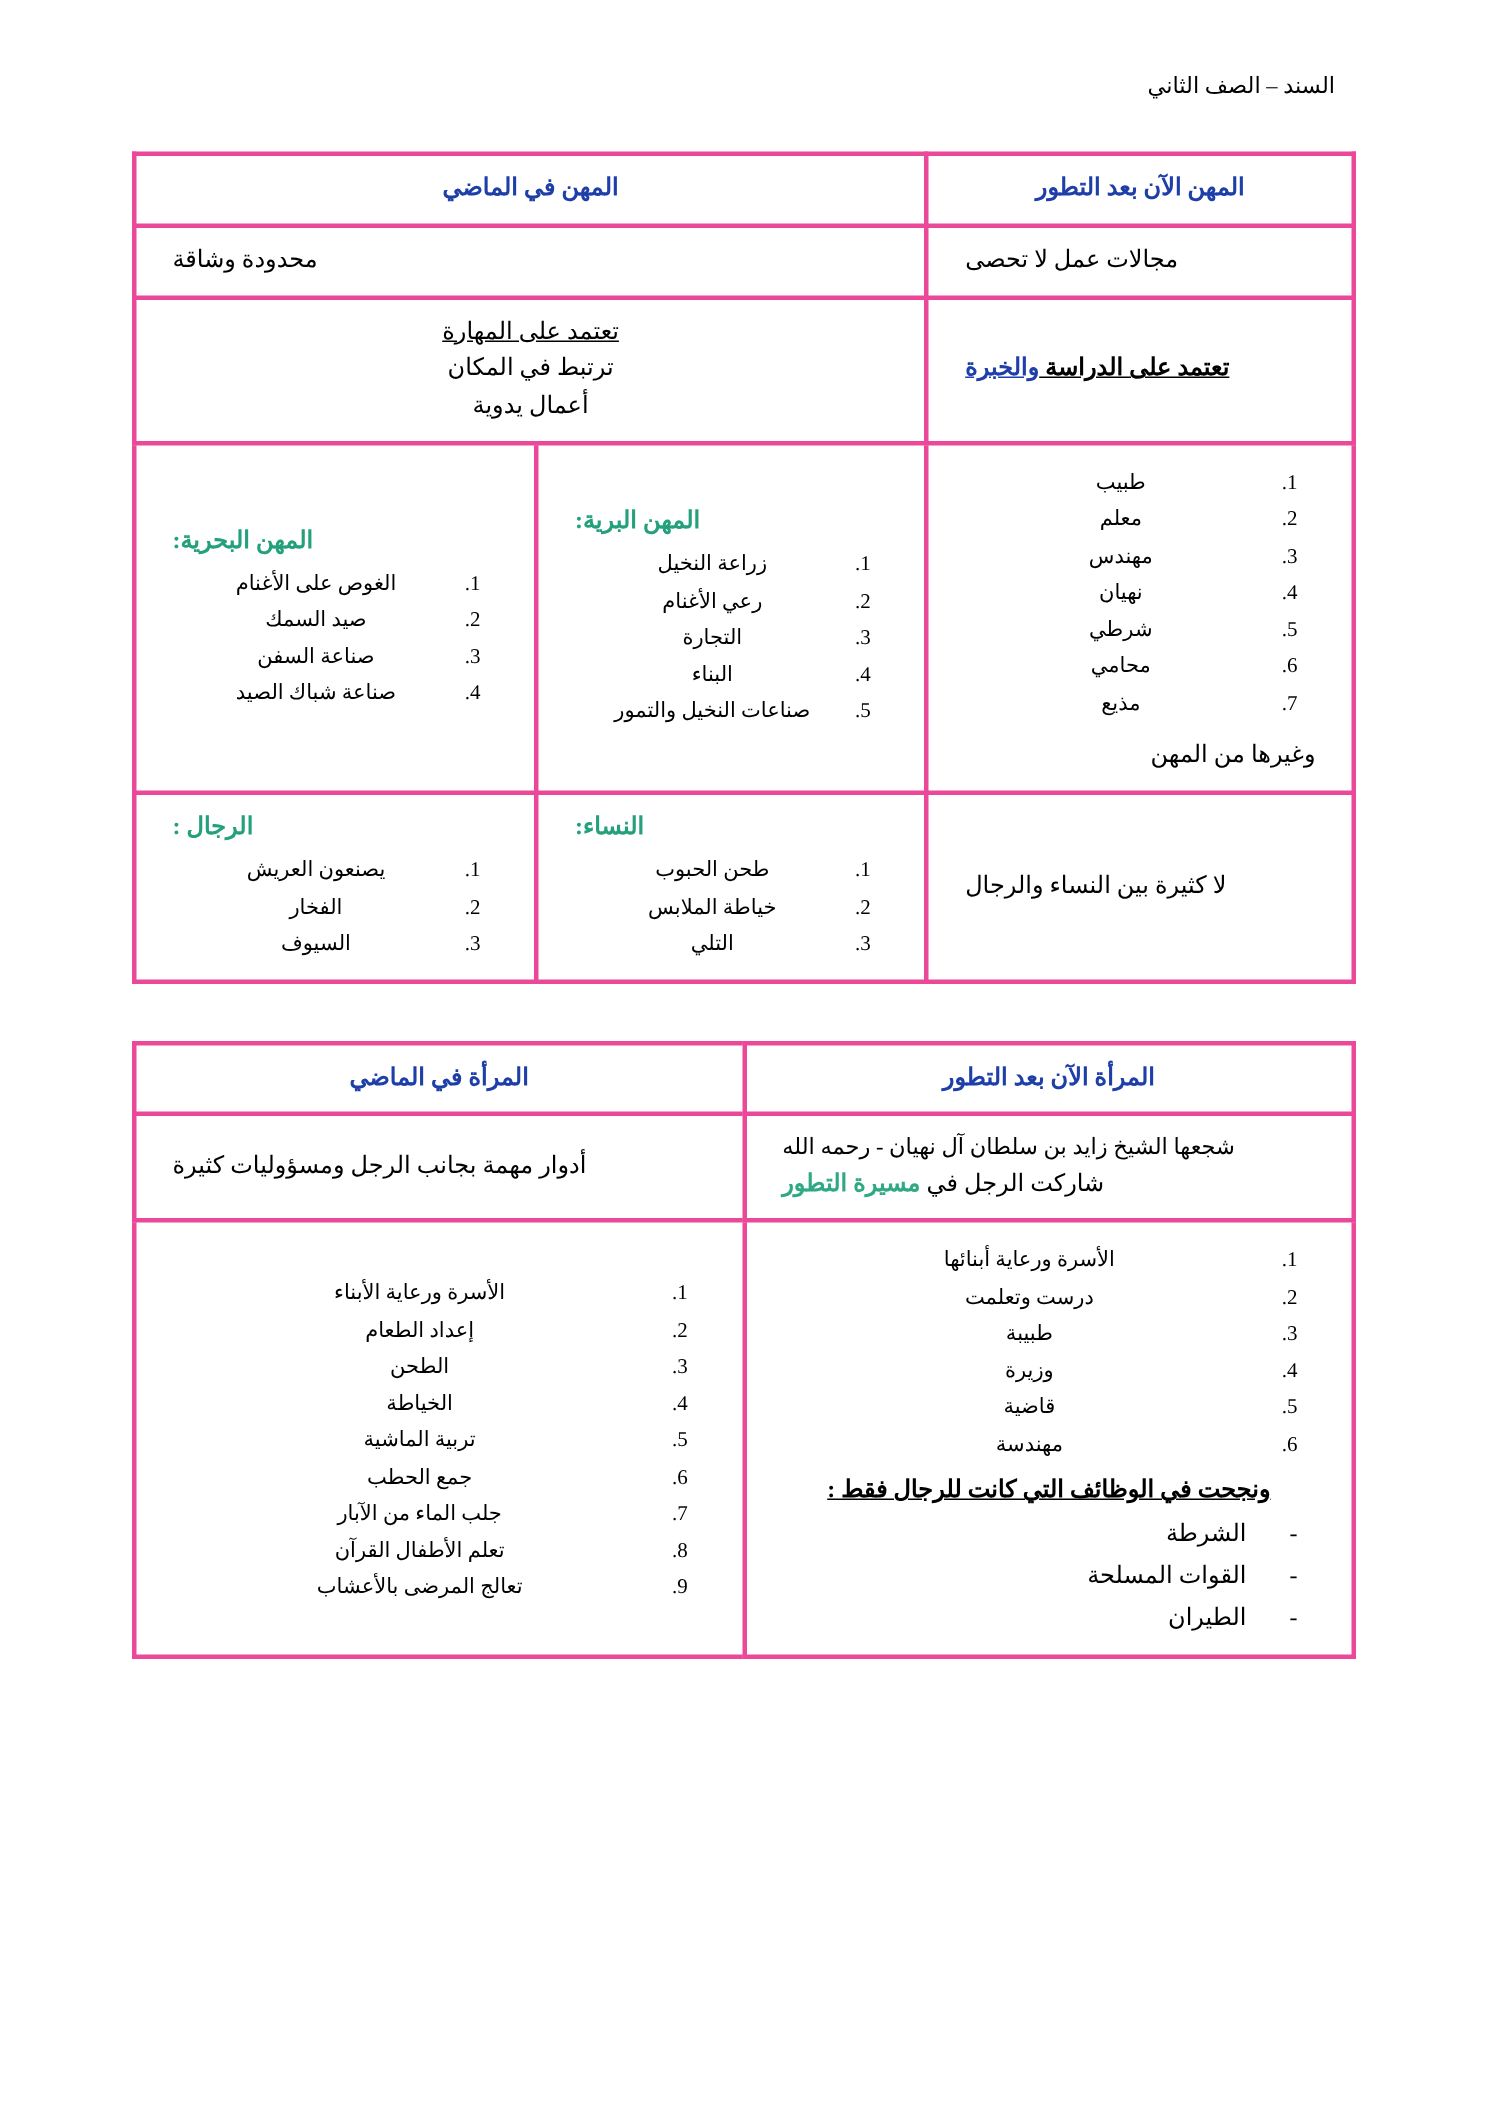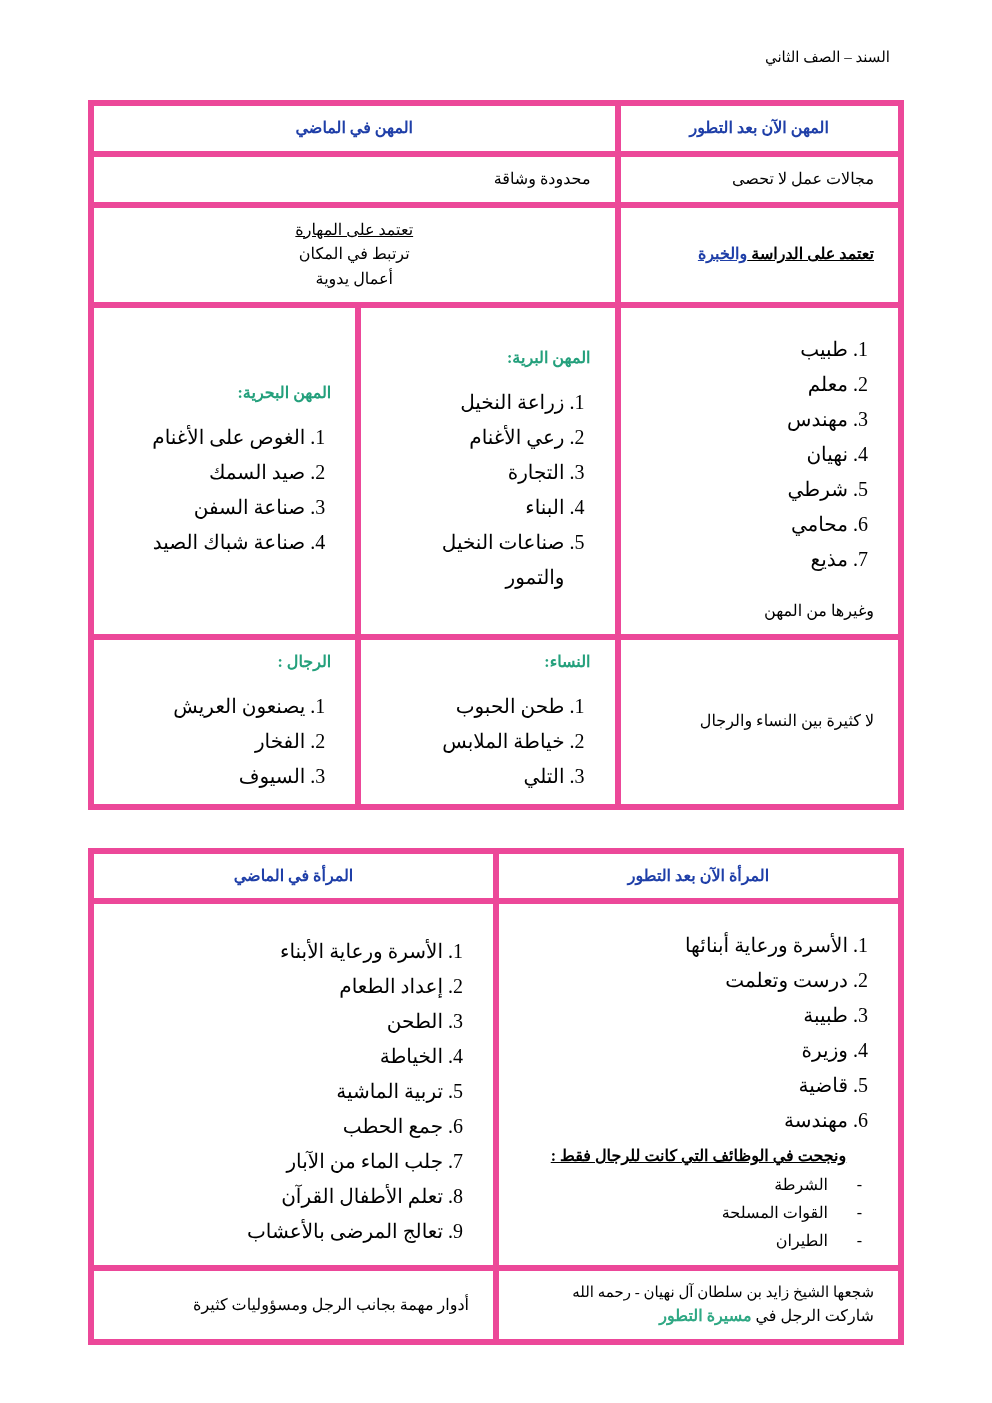--- a/index.html
+++ b/index.html
@@ -27,51 +27,52 @@
     text-align: right;
     margin: 0 14px 34px 0;
     letter-spacing: 0px;
   }
   table.doc-table {
     border-collapse: collapse;
     width: 100%;
     table-layout: fixed;
   }
   table.doc-table td {
-    border: 6px solid #ec4899;
+    border: 3px solid #ec4899;
     vertical-align: middle;
     padding: 10px 24px;
     font-size: 16px;
     line-height: 1.55;
   }
   .hdr-cell {
     text-align: center;
     font-weight: bold;
     font-size: 16px;
     padding-top: 14px;
     padding-bottom: 14px;
   }
   .blue { color: #1f3fa8; }
   .teal { color: #2fa884; }
   .green-h { color: #24a07c; }
-  .center { text-align: right; }
+  .center { text-align: left; }
   .u { text-decoration: underline; }
   .bold { font-weight: bold; }
   .mid-lines {
     text-align: center;
     line-height: 1.9;
     font-size: 16px;
   }
   .mid-lines .bold { font-weight: normal; }
   ol.num {
-    margin: 14px 0 0 0;
+    margin: 4px 0 0 0;
     padding: 0 26px 0 0;
     list-style-type: decimal;
-    font-size: 20px;
+    font-size: 14px;
     line-height: 1.75;
+    text-align: center;
   }
   ol.num li {
     padding: 0;
   }
   ul.dash {
     margin: 2px 0 0 0;
     padding: 0 26px 0 0;
     list-style: none;
     font-size: 16px;
     line-height: 1.75;
@@ -89,21 +90,21 @@
   }
   .sub-title {
     font-weight: bold;
     font-size: 16px;
     margin-bottom: 4px;
   }
   .cell-pad-lg { padding: 16px 14px; }
   .tail-note {
     font-size: 16px;
     text-align: right;
-    margin-top: 22px;
+    margin-top: 10px;
   }
   .spacer { height: 38px; }
   .t2 td { font-size: 16px; }
   .small-head {
     font-size: 15px;
   }
   .list-tight li { margin: 0; }
   .note-underline {
     text-decoration: underline;
     font-weight: bold;
@@ -205,20 +206,27 @@
 
   <table class="doc-table t2">
     <colgroup>
       <col style="width:50%">
       <col style="width:50%">
     </colgroup>
     <tbody>
       <tr>
         <td class="hdr-cell blue">المرأة الآن بعد التطور</td>
         <td class="hdr-cell blue">المرأة في الماضي</td>
+      </tr>
+      <tr>
+        <td class="center cell-pad-lg">
+          <div class="small-head">شجعها الشيخ زايد بن سلطان آل نهيان - رحمه الله</div>
+          <div><span>شاركت الرجل في </span><span class="teal bold">مسيرة التطور</span></div>
+        </td>
+        <td class="center cell-pad-lg">أدوار مهمة بجانب الرجل ومسؤوليات كثيرة</td>
       </tr>
       <tr>
         <td class="cell-top cell-pad-lg">
           <ol class="num list-tight">
             <li>الأسرة ورعاية أبنائها</li>
             <li>درست وتعلمت</li>
             <li>طبيبة</li>
             <li>وزيرة</li>
             <li>قاضية</li>
             <li>مهندسة</li>
@@ -237,23 +245,16 @@
             <li>الطحن</li>
             <li>الخياطة</li>
             <li>تربية الماشية</li>
             <li>جمع الحطب</li>
             <li>جلب الماء من الآبار</li>
             <li>تعلم الأطفال القرآن</li>
             <li>تعالج المرضى بالأعشاب</li>
           </ol>
         </td>
       </tr>
-      <tr>
-        <td class="center cell-pad-lg">
-          <div class="small-head">شجعها الشيخ زايد بن سلطان آل نهيان - رحمه الله</div>
-          <div><span>شاركت الرجل في </span><span class="teal bold">مسيرة التطور</span></div>
-        </td>
-        <td class="center cell-pad-lg">أدوار مهمة بجانب الرجل ومسؤوليات كثيرة</td>
-      </tr>
     </tbody>
   </table>
 
 </div>
 
 </body></html>

